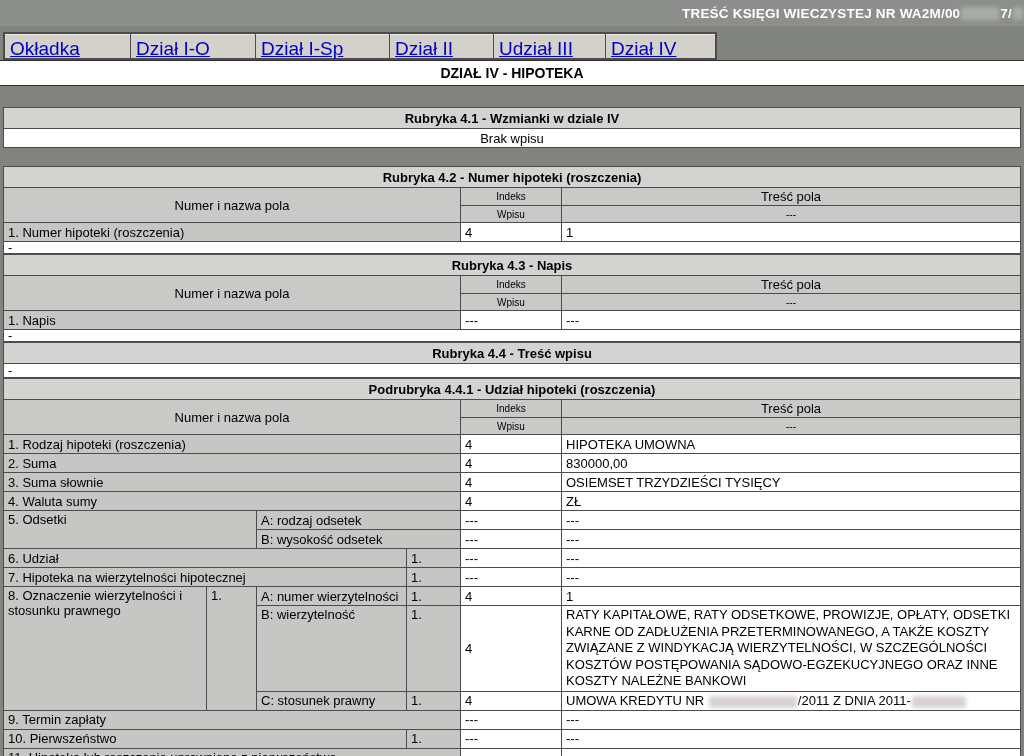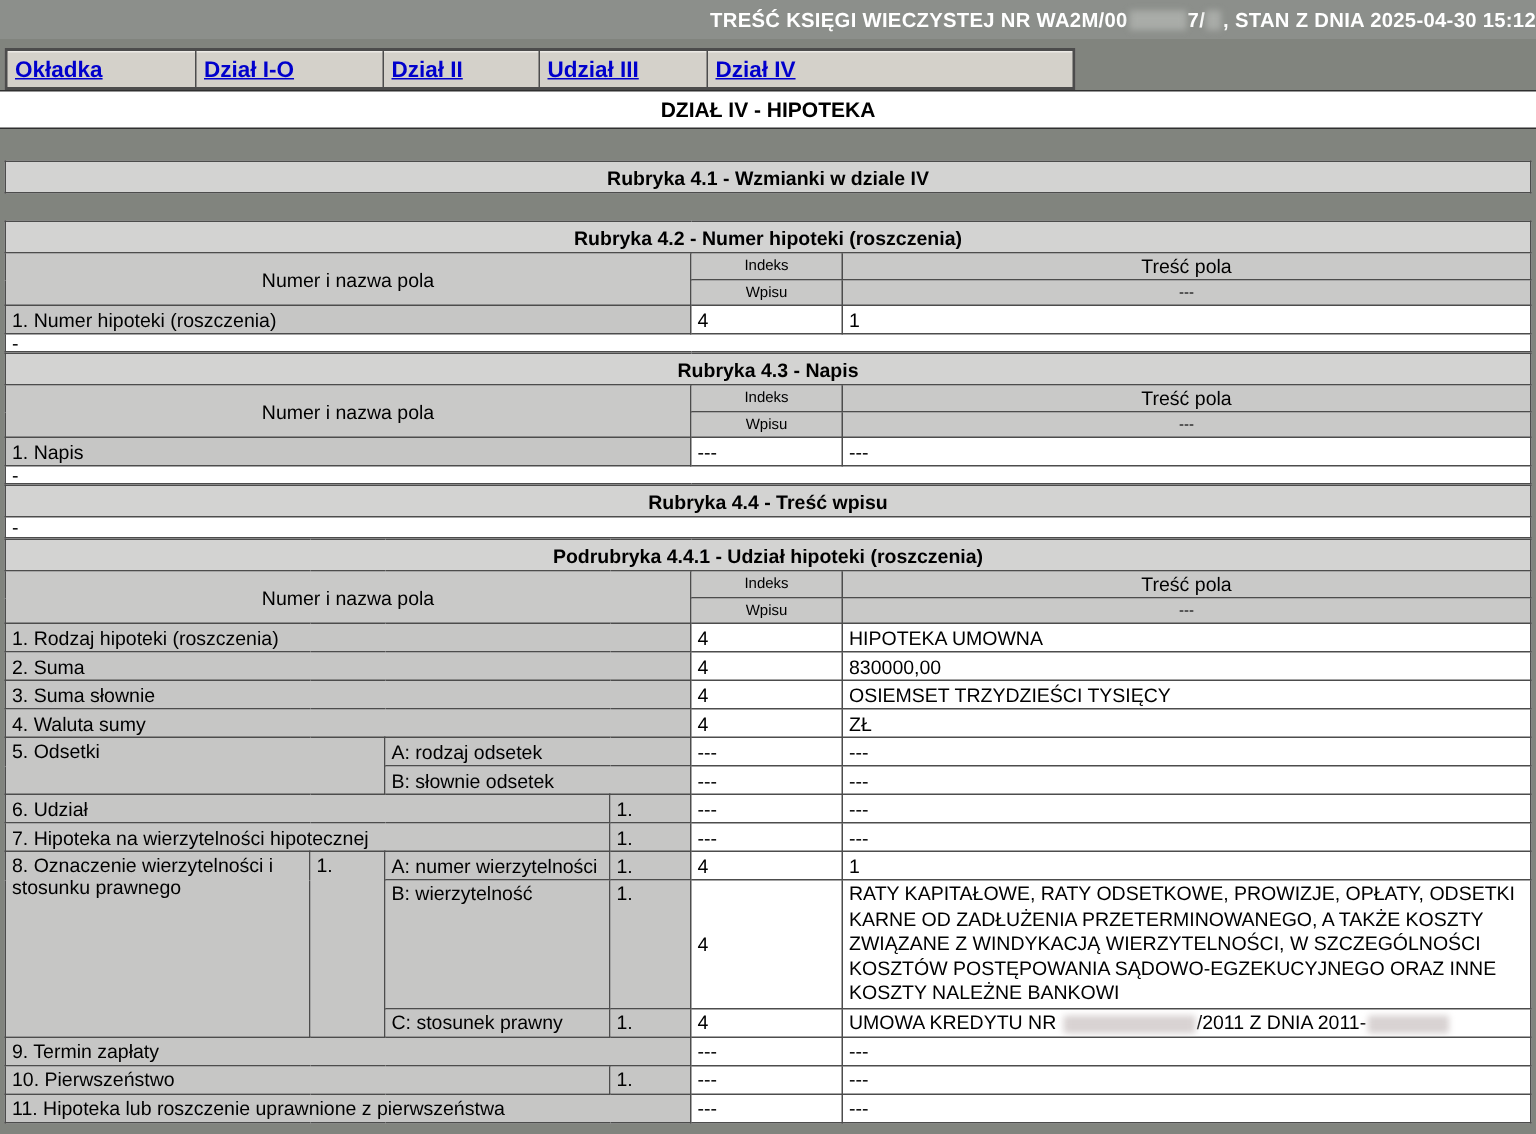--- a/index.html
+++ b/index.html
@@ -26,22 +26,22 @@
     margin:6px 0 0 3px; width:714px; box-sizing:border-box;
     display:flex; border:2px solid #4c4c4c; background:#d4d1ca;
     box-shadow: inset 0 1px 0 #eceae5;
   }
   .tab {
     box-sizing:border-box; padding:4px 5px 3px 5px;
     border-right:1px solid #4c4c4c; height:24px;
   }
   .tab:last-child { border-right:none; }
   .tab a, .tab .link {
-    color:#0000cc; font-weight:bold; text-decoration:underline;
-    font-size:15px; cursor:pointer; white-space:nowrap;
+    color:#0000cc; font-weight:normal; text-decoration:underline;
+    font-size:19px; cursor:pointer; white-space:nowrap;
   }
   
   .dzial-bar {
     height:24px; background:#ffffff;
     border-top:1px solid #2f2f2f; border-bottom:1px solid #2f2f2f;
     display:flex; align-items:center; justify-content:center;
     font-weight:bold; font-size:14px;text-align:center;
   }
   .gap21 { height:21px; }
   .gap18 { height:18px; }
@@ -70,49 +70,54 @@
   tr.tall td { height:66px; }
 </style>
 </head>
 <body>
 
 <div class="titlebar">
   <span>TREŚĆ KSIĘGI WIECZYSTEJ NR WA2M/00</span>
     <span class="redact" style="width:38px"></span>
     <span>7/</span>
     <span class="redact" style="width:10px"></span>
-    <span>, STAN Z DNIA 2025-04-30 15:12</span>
 </div>
 
 <div class="tabs">
   <div class="tab" style="width:126px">
     <span class="link">Okładka</span>
   </div>
   <div class="tab" style="width:125px">
     <span class="link">Dział I-O</span>
   </div>
+  <div class="tab" style="width:134px">
+    <span class="link">Dział I-Sp</span>
+  </div>
   <div class="tab" style="width:104px">
     <span class="link">Dział II</span>
   </div>
   <div class="tab" style="width:112px">
     <span class="link">Udział III</span>
   </div>
   <div class="tab" style="width:109px">
     <span class="link">Dział IV</span>
   </div>
 </div>
 
 <div class="dzial-bar">DZIAŁ IV - HIPOTEKA</div>
 
 <div class="gap21"></div>
 
 <table class="kw">
   <tbody>
       <tr>
         <td class="sec-hdr">Rubryka 4.1 - Wzmianki w dziale IV</td>
+      </tr>
+  <tr>
+        <td class="val" style="text-align:center;height:16px">Brak wpisu</td>
       </tr>
 </tbody>
   </table>
 
 <div class="gap18"></div>
 
 <table class="kw">
   <colgroup>
       <col style="width:457px">
       <col style="width:101px">
@@ -227,21 +232,21 @@
     <td class="val">ZŁ</td>
   </tr>
 
   <tr class="data-row">
     <td class="label vtop" colspan="2" rowspan="2">5. Odsetki</td>
     <td class="label" colspan="2">A: rodzaj odsetek</td>
     <td class="val">---</td>
     <td class="val">---</td>
   </tr>
   <tr class="data-row">
-    <td class="label" colspan="2">B: słownie odsetek</td>
+    <td class="label" colspan="2">B: wysokość odsetek</td>
     <td class="val">---</td>
     <td class="val">---</td>
   </tr>
 
   <tr class="data-row">
     <td class="label" colspan="3">6. Udział</td>
     <td class="label">1.</td>
     <td class="val">---</td>
     <td class="val">---</td>
   </tr>

